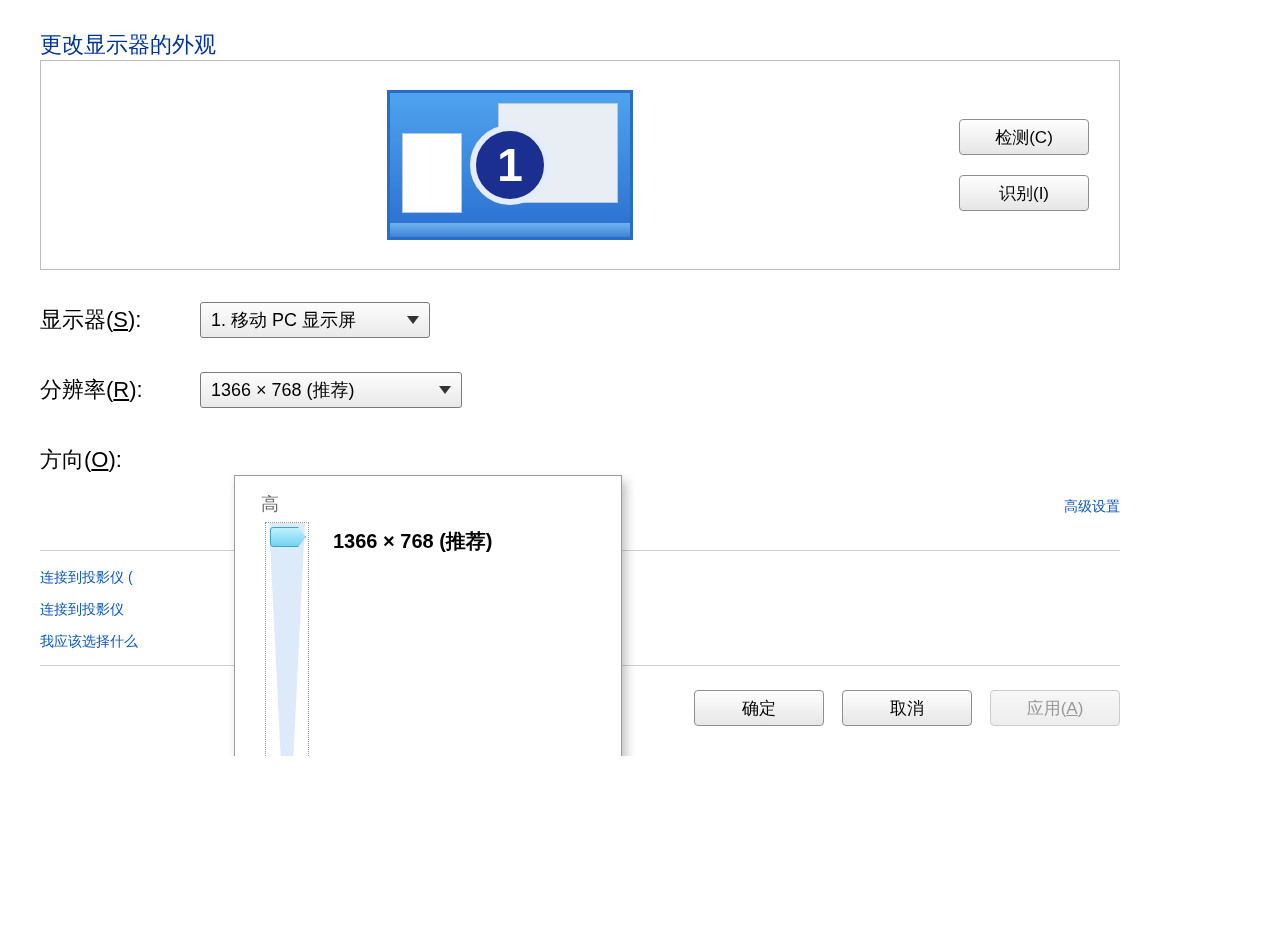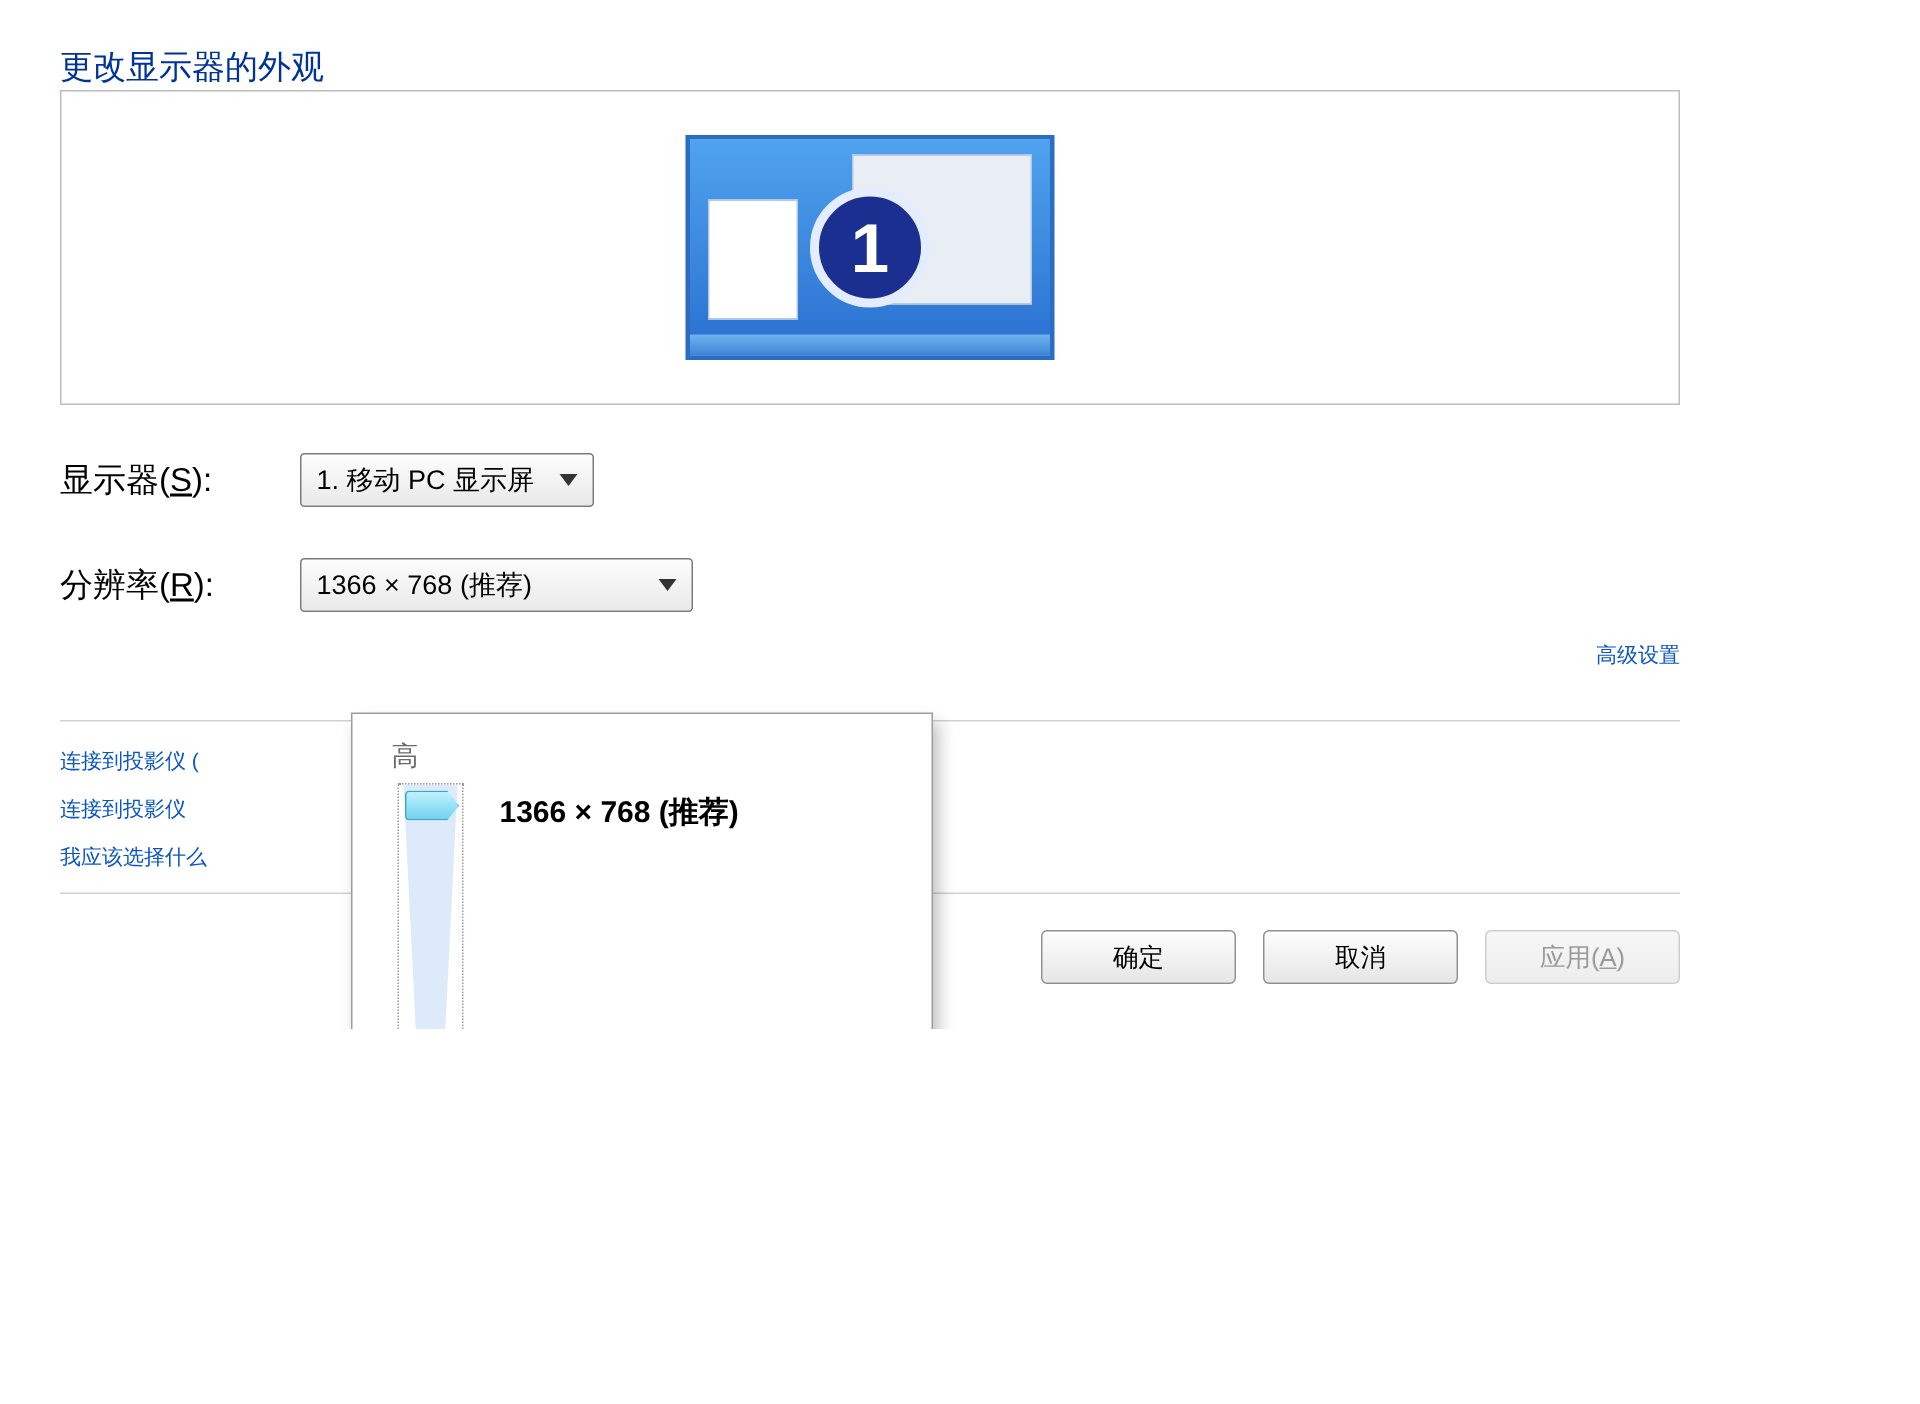--- a/index.html
+++ b/index.html
@@ -107,21 +107,21 @@
     border: 1px solid #7a7a7a;
     background: linear-gradient(#fdfdfd,#e9e9e9);
     border-radius: 3px;
     font-size: 18px;
     cursor: pointer;
     gap: 12px;
   }
   .combo .arrow {
     width:0;height:0;border-left:6px solid transparent;border-right:6px solid transparent;border-top:8px solid #333;
   }
-  .combo.display { width: 196px; }
+  .combo.display { width: 230px; }
   .combo.res { width: 262px; }
   .links-block {
     border-top: 1px solid #d0d0d0;
     margin-top: 20px;
     padding-top: 18px;
     width: 1080px;
   }
   .link {
     color: #0b56c2;
     font-size: 14px;
@@ -213,20 +213,24 @@
   <div class="monitor-area">
     <div class="monitor-preview-wrap">
       <div class="monitor-preview">
         <div class="wallpaper"></div>
         <div class="window-big"></div>
         <div class="window-small"></div>
         <div class="taskbar"></div>
         <div class="badge">1</div>
       </div>
     </div>
+    <div class="side-buttons">
+      <button class="win7">检测(C)</button>
+      <button class="win7">识别(I)</button>
+    </div>
   </div>
 
   <div class="form-rows">
     <div class="row">
       <div class="label">
         显示器(<span class="underline">S</span>):
       </div>
       <div class="combo display">
         <span>1. 移动 PC 显示屏</span>
         <span class="arrow"></span>
@@ -236,20 +240,25 @@
     <div class="row">
       <div class="label">
         分辨率(<span class="underline">R</span>):
       </div>
       <div class="combo res">
         <span>1366 × 768 (推荐)</span>
         <span class="arrow"></span>
       </div>
     </div>
 
+    <div class="row">
+      <div class="label">
+        方向(<span class="underline">O</span>):
+      </div>
+    </div>
   </div>
 
   <div class="adv-row">
     <span class="link">高级设置</span>
   </div>
 
   <div class="links-block">
     <span class="link">连接到投影仪 (</span>
     <span class="link">连接到投影仪</span>
     <span class="link">我应该选择什么</span>

